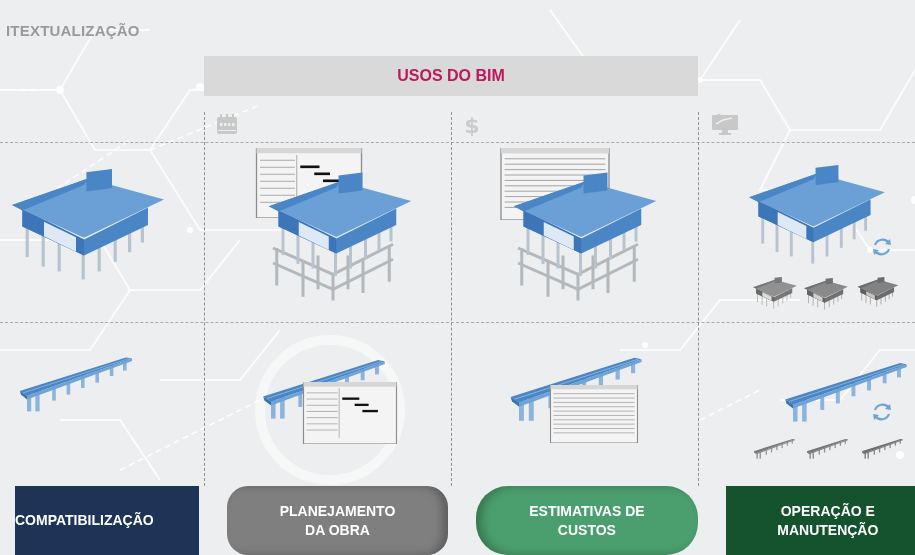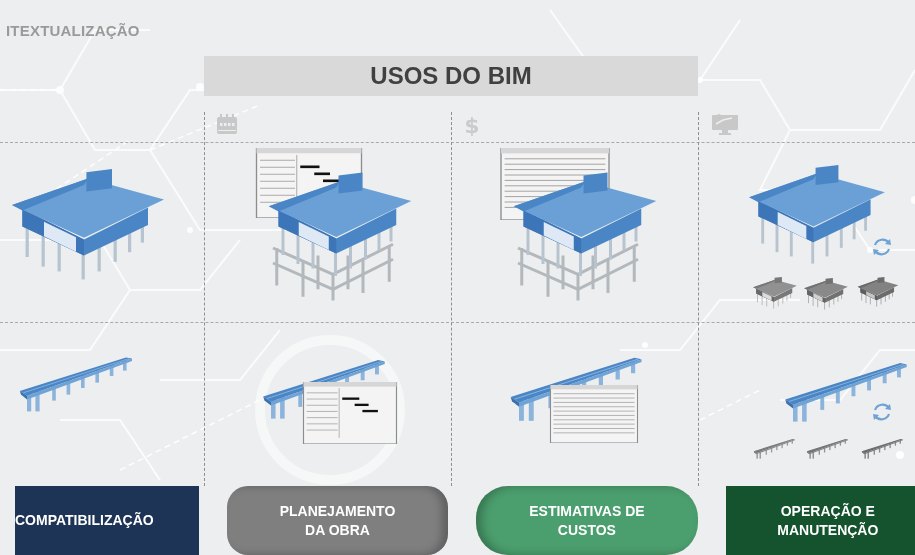--- a/index.html
+++ b/index.html
@@ -1,21 +1,21 @@
 <!DOCTYPE html>
 <html><head>
 <meta charset="utf-8">
 <style>
   *{box-sizing:border-box;margin:0;padding:0;}
   html,body{width:915px;height:555px;overflow:hidden;}
   body{position:relative;background:#eceeef;font-family:"Liberation Sans","DejaVu Sans",sans-serif;}
   .bg-lines{position:absolute;left:0;top:0;width:915px;height:555px;}
   .section-title{position:absolute;left:0;top:22px;font-size:15px;font-weight:bold;color:#9a9a9a;letter-spacing:0.2px;margin-left:6px;}
   .title-box{position:absolute;left:204px;top:56px;width:494px;height:40px;background:#d9d9d9;display:flex;align-items:center;justify-content:center;}
-  .title-box span{font-size:24px;font-weight:bold;color:#404040;}
+  .title-box span{font-size:16px;font-weight:bold;color:#be185d;}
   .hdash{position:absolute;left:0;width:915px;height:0;border-top:1.5px dashed #a9a9a9;}
   .vdash{position:absolute;top:112px;height:374px;width:0;border-left:1.5px dashed #8f8f8f;}
   .col-icon{position:absolute;top:112px;width:24px;height:24px;}
   .cell{position:absolute;}
   .bottom-bar{position:absolute;left:15px;top:486px;width:915px;height:69px;display:flex;gap:28px;}
   .tab{display:flex;align-items:center;justify-content:center;text-align:center;color:#fff;font-weight:bold;font-size:14px;line-height:19px;white-space:pre-line;position:relative;}
   .tab.t1{width:205px;background:#1e3457;justify-content:flex-start;padding-left:0;}
   .tab.t2{width:247px;background:#7f7f7f;box-shadow:-6px 0 8px rgba(0,0,0,0.25) inset;border-radius:21px;}
   .tab.t3{width:247px;background:#4b9e6d;box-shadow:6px 0 8px rgba(0,0,0,0.25) inset;border-radius:32px;}
   .tab.t4{width:228px;background:#14532d;}

